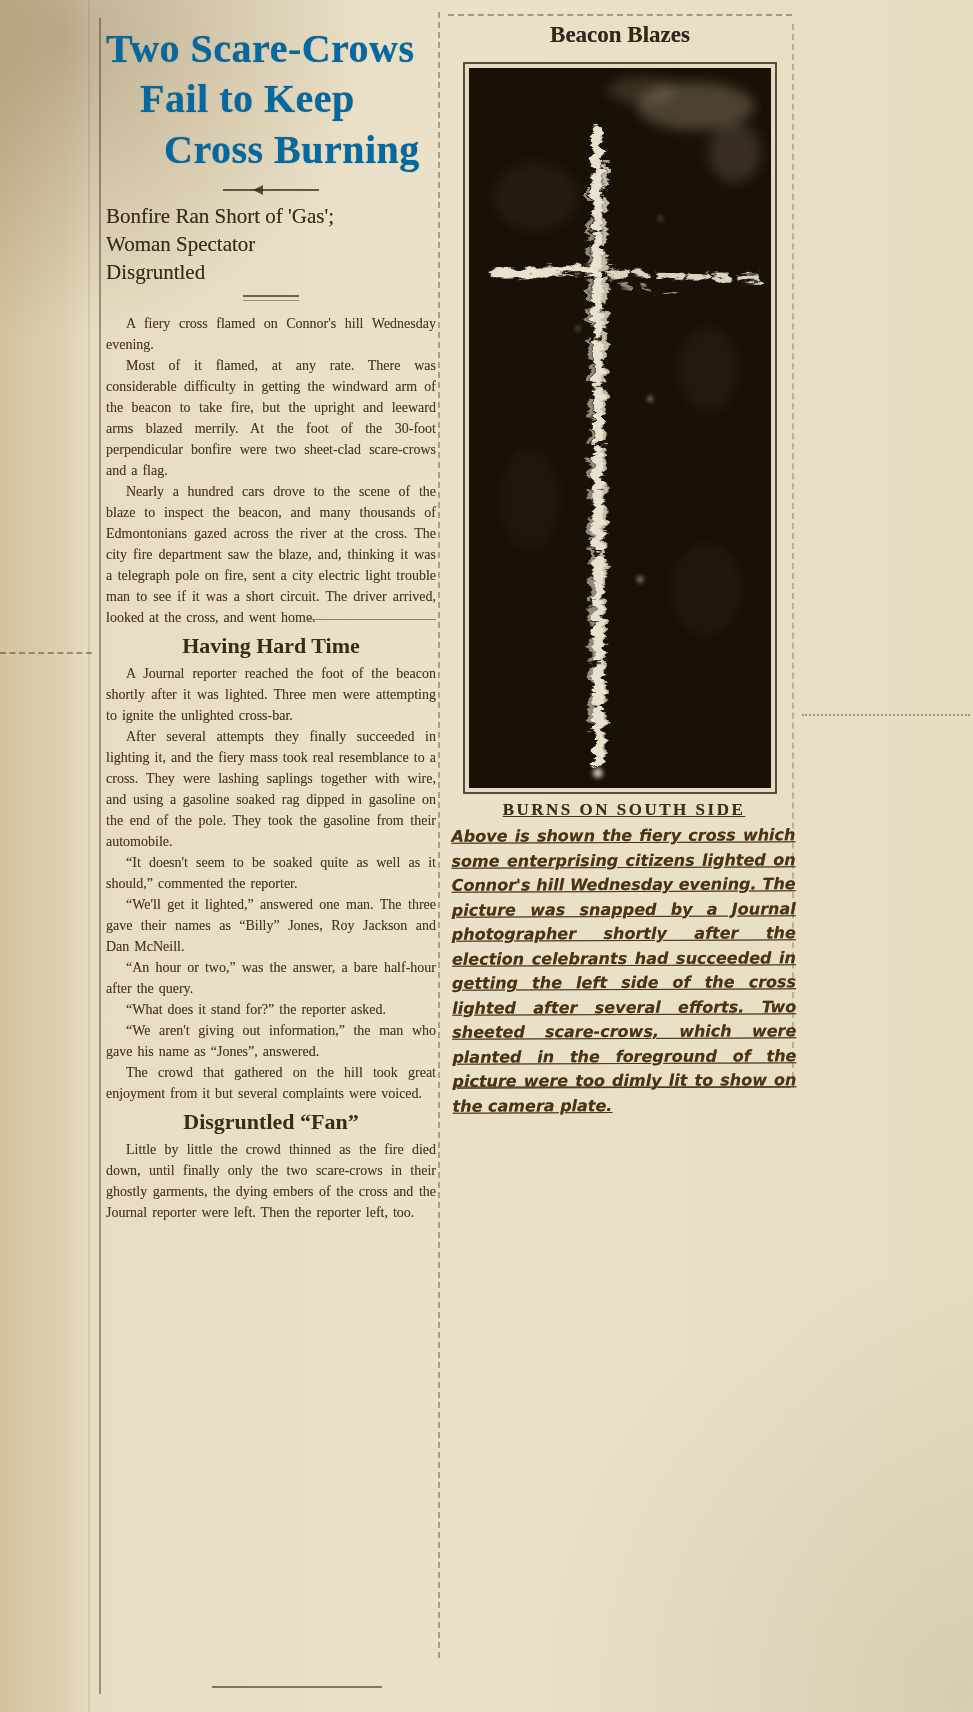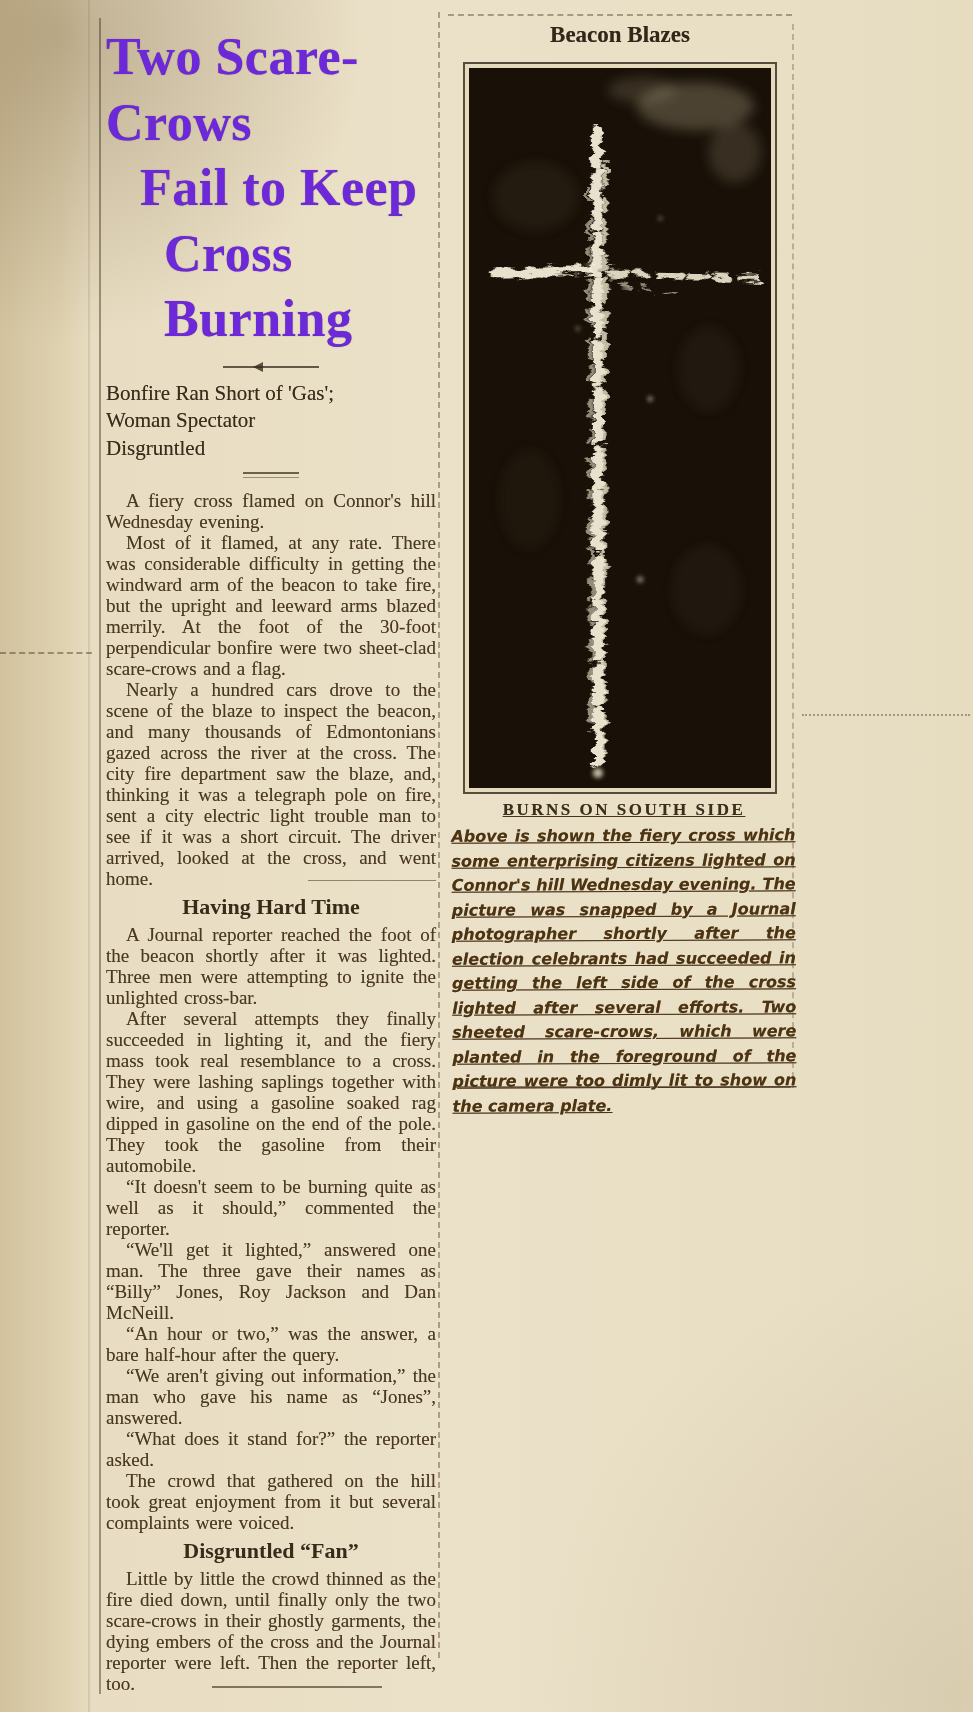--- a/index.html
+++ b/index.html
@@ -22,34 +22,34 @@
   .rule-left{position:absolute;left:99px;top:18px;height:1676px;border-left:2px solid rgba(64,48,30,.45);}
   .rule-mid{position:absolute;left:438px;top:12px;height:1646px;border-left:2px dashed rgba(64,48,30,.38);}
   .rule-right{position:absolute;left:792px;top:24px;height:1064px;border-left:2px dashed rgba(64,48,30,.28);}
   .dotted-left{position:absolute;left:0;top:652px;width:92px;border-top:2px dashed rgba(70,52,32,.45);}
   .dotted-right{position:absolute;left:802px;top:714px;width:168px;border-top:2px dotted rgba(70,52,32,.42);}
   .bottom-rule{position:absolute;left:212px;top:1686px;width:170px;border-top:2px solid rgba(60,45,28,.6);}
   .caption-rule{position:absolute;left:455px;top:1086px;width:336px;border-top:2px solid rgba(60,45,28,.55);}
 
   
   .left-col{position:absolute;left:106px;top:24px;width:330px;color:#49361f;}
-  .headline{font-weight:700;font-size:52px;line-height:1.26;color:#6d28d9;
+  .headline{font-weight:700;font-size:40px;line-height:1.26;color:#0369a1;
     letter-spacing:.5px;text-shadow:0 0 1px rgba(47,36,24,.55);}
   .headline .l2{padding-left:34px;}
   .headline .l3{padding-left:58px;}
   .head-divider{width:96px;margin:12px auto 10px auto;position:relative;height:6px;}
   .head-divider .bar{position:absolute;left:0;right:0;top:2px;border-top:2px solid rgba(55,42,26,.75);}
   .head-divider .arrow{position:absolute;left:30px;top:-2px;width:0;height:0;
     border-top:5px solid transparent;border-bottom:5px solid transparent;
     border-right:10px solid rgba(55,42,26,.8);}
   .subhead{font-weight:400;font-size:21px;line-height:1.32;color:#3a2c1b;text-align:left;
     text-shadow:0 0 .5px rgba(58,44,27,.5);}
   .sub-divider{width:56px;margin:9px auto 12px auto;height:3px;
     border-top:2px solid rgba(58,44,28,.7);border-bottom:1px solid rgba(58,44,28,.45);}
-  .body-p{font-size:19px;line-height:21px;text-align:justify;text-indent:20px;margin:0;
+  .body-p{font-size:14px;line-height:21px;text-align:justify;text-indent:20px;margin:0;
     color:#4a3823;word-spacing:1.5px;text-shadow:0 0 .4px rgba(74,56,35,.45);}
   .section-head{font-size:22px;font-weight:700;text-align:center;margin:5px 0 4px 0;color:#392b1a;}
   .rule-after{position:relative;}
   .rule-after::after{content:"";position:absolute;right:0;bottom:8px;width:128px;
     border-top:1.5px solid rgba(70,52,32,.55);}
 
   
   .photo-title-box{position:absolute;left:448px;top:14px;width:344px;}
   .photo-title-top{border-top:2px dashed rgba(64,48,30,.4);margin-bottom:6px;}
   .photo-title{font-weight:700;font-size:23px;text-align:center;color:#33271a;
@@ -97,25 +97,25 @@
       <div>Disgruntled</div>
     </div>
     <div class="sub-divider"></div>
     <div>
         <p class="body-p">A fiery cross flamed on Connor's hill Wednesday evening.</p>
         <p class="body-p">Most of it flamed, at any rate. There was considerable difficulty in getting the windward arm of the beacon to take fire, but the upright and leeward arms blazed merrily. At the foot of the 30-foot perpendicular bonfire were two sheet-clad scare-crows and a flag.</p>
         <p class="body-p rule-after">Nearly a hundred cars drove to the scene of the blaze to inspect the beacon, and many thousands of Edmontonians gazed across the river at the cross. The city fire department saw the blaze, and, thinking it was a telegraph pole on fire, sent a city electric light trouble man to see if it was a short circuit. The driver arrived, looked at the cross, and went home.</p>
         <h3 class="section-head">Having Hard Time</h3>
         <p class="body-p">A Journal reporter reached the foot of the beacon shortly after it was lighted. Three men were attempting to ignite the unlighted cross-bar.</p>
         <p class="body-p">After several attempts they finally succeeded in lighting it, and the fiery mass took real resemblance to a cross. They were lashing saplings together with wire, and using a gasoline soaked rag dipped in gasoline on the end of the pole. They took the gasoline from their automobile.</p>
-        <p class="body-p">“It doesn't seem to be burning quite as well as it should,” commented the reporter.</p>
+        <p class="body-p">“It doesn't seem to be soaked quite as well as it should,” commented the reporter.</p>
         <p class="body-p">“We'll get it lighted,” answered one man. The three gave their names as “Billy” Jones, Roy Jackson and Dan McNeill.</p>
         <p class="body-p">“An hour or two,” was the answer, a bare half-hour after the query.</p>
+        <p class="body-p">“What does it stand for?” the reporter asked.</p>
         <p class="body-p">“We aren't giving out information,” the man who gave his name as “Jones”, answered.</p>
-        <p class="body-p">“What does it stand for?” the reporter asked.</p>
         <p class="body-p">The crowd that gathered on the hill took great enjoyment from it but several complaints were voiced.</p>
         <h3 class="section-head">Disgruntled “Fan”</h3>
         <p class="body-p">Little by little the crowd thinned as the fire died down, until finally only the two scare-crows in their ghostly garments, the dying embers of the cross and the Journal reporter were left. Then the reporter left, too.</p>
       </div>
   </div>
 
   <div class="photo-title-box">
     <div class="photo-title-top"></div>
     <div class="photo-title">Beacon Blazes</div>
   </div>

